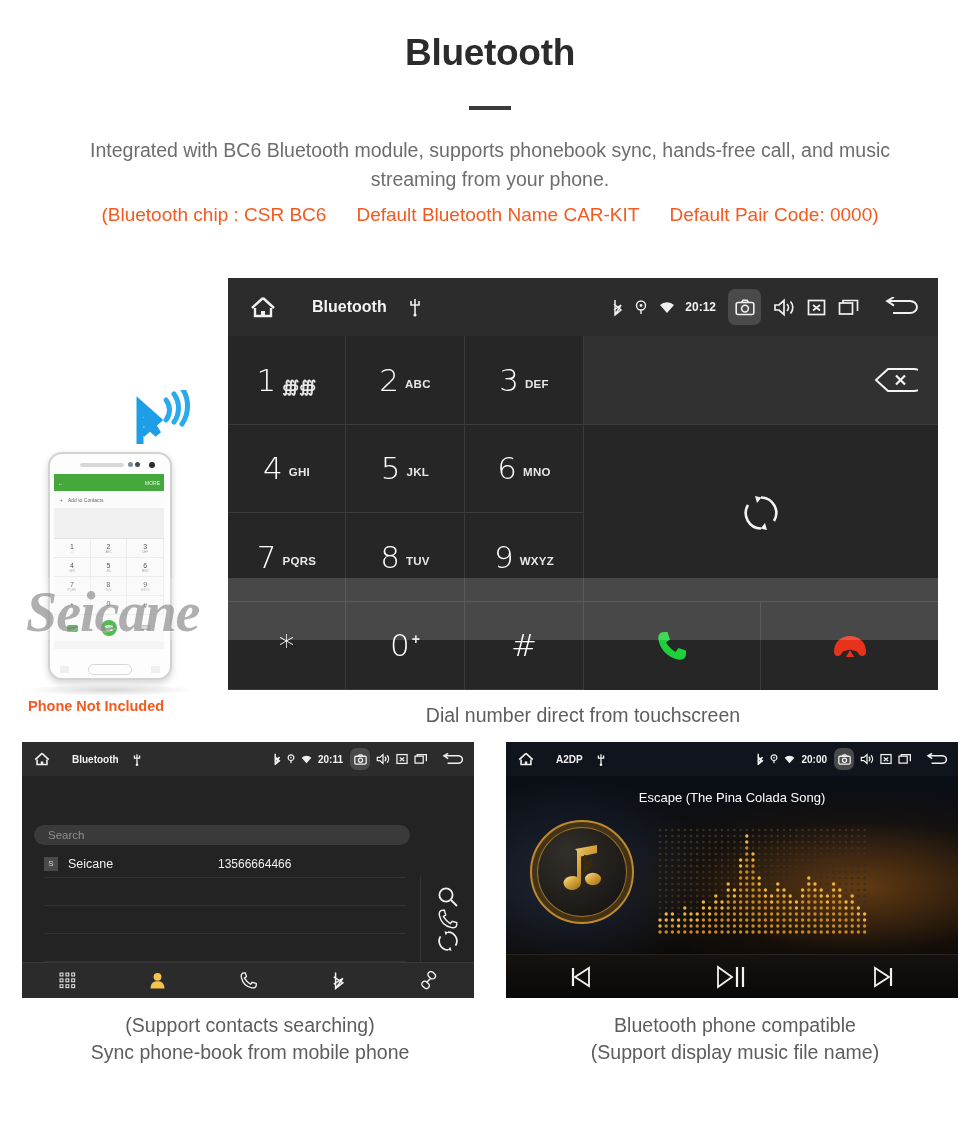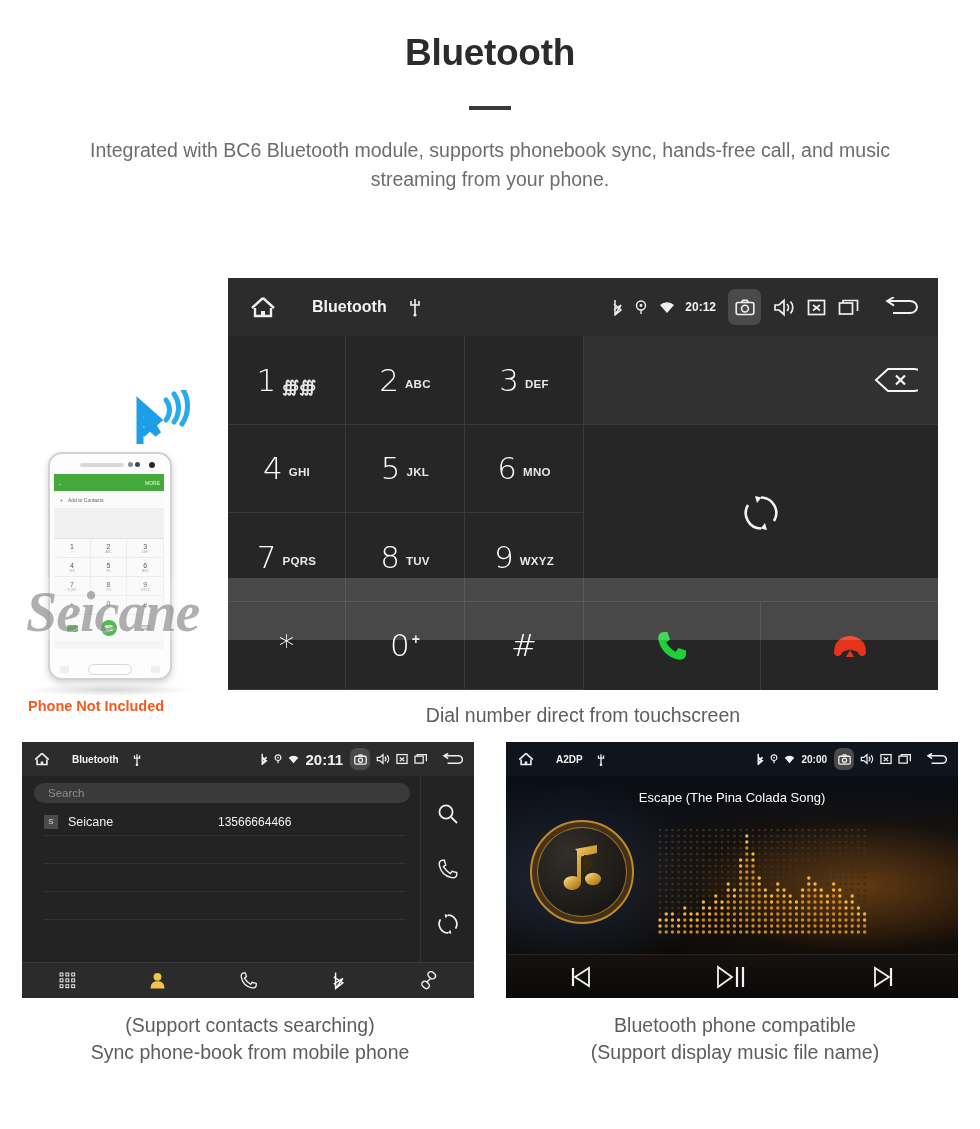--- a/index.html
+++ b/index.html
@@ -178,24 +178,24 @@
 
   .caption {
     position: absolute; text-align: center;
     color: #5d5d5d; font-size: 19.5px; line-height: 27px;
   }
 
   
   #phonebook { left: 22px; top: 742px; width: 452px; height: 256px; }
   #phonebook .statusbar { height: 34px; padding: 0 8px 0 12px; }
   #phonebook .sb-title { font-size: 10px; margin-left: 22px; }
-  #phonebook .sb-time { font-size: 15px; margin: 0 4px 0 3px; }
+  #phonebook .sb-time { font-size: 10px; margin: 0 4px 0 3px; }
   #phonebook .sb-right .icon { margin: 0 3px; }
   #phonebook .cam-hl { width: 20px; height: 22px; margin: 0 3px; }
-  .pb-body { display:flex; height: 186px; }
+  .pb-body { display:flex; height: 186px; align-items: flex-end; }
   .pb-main { width: 398px; position: relative; }
   .pb-search {
     margin: 7px 10px 0 12px; height: 20px; border-radius: 10px;
     background: #3a3a3a; display:flex; align-items:center; padding-left:14px;
     color:#8e8e8e; font-size:11.5px;
   }
   .pb-list { margin-top: 5px; }
   .pb-item {
     height: 28px; display:flex; align-items:center;
     border-bottom: 1px solid #323232; margin: 0 14px 0 22px;
@@ -253,20 +253,25 @@
 </style>
 </head>
 <body>
 
 <div class="page">
 
   <div class="hero">
     <div class="hero-title">Bluetooth</div>
     <div class="hero-rule"></div>
     <div class="hero-desc">Integrated with BC6 Bluetooth module, supports phonebook sync, hands-free call, and music streaming from your phone.</div>
+    <div class="hero-note">
+      <span>(Bluetooth chip : CSR BC6</span>
+      <span>Default Bluetooth Name CAR-KIT</span>
+      <span>Default Pair Code: 0000)</span>
+    </div>
   </div>
 
   <svg id="bt-logo" viewBox="0 0 96 60">
     <path d="M18 54 L18 14 L36 30 L20 44 M18 14 L36 44 L20 30" fill="none" stroke="#1f9ee8" stroke-width="7" stroke-linejoin="miter"></path>
     <path d="M44 30 A16 16 0 0 0 44 10" fill="none" stroke="#29a9ee" stroke-width="5" stroke-linecap="round"></path>
     <path d="M52 32 A24 24 0 0 0 52 4" fill="none" stroke="#29a9ee" stroke-width="5" stroke-linecap="round"></path>
     <path d="M60 34 A32 32 0 0 0 60 -2" fill="none" stroke="#29a9ee" stroke-width="5" stroke-linecap="round"></path>
   </svg>
 
   <div class="ph-shadow"></div>

